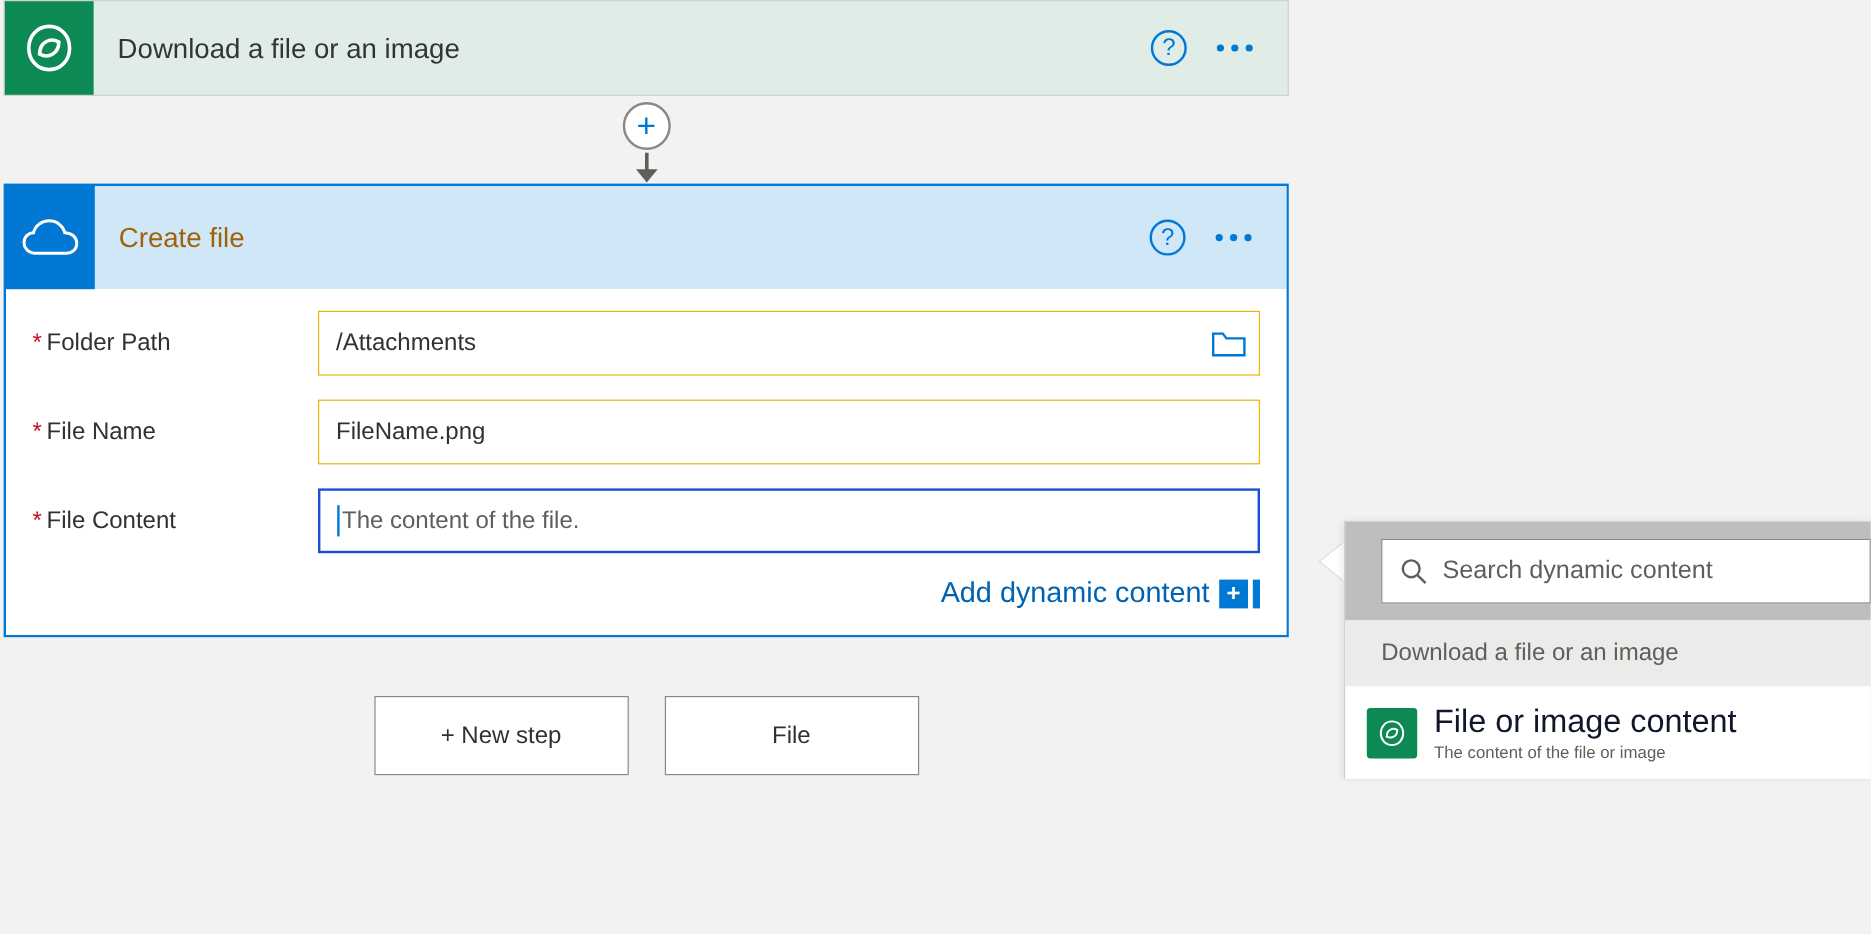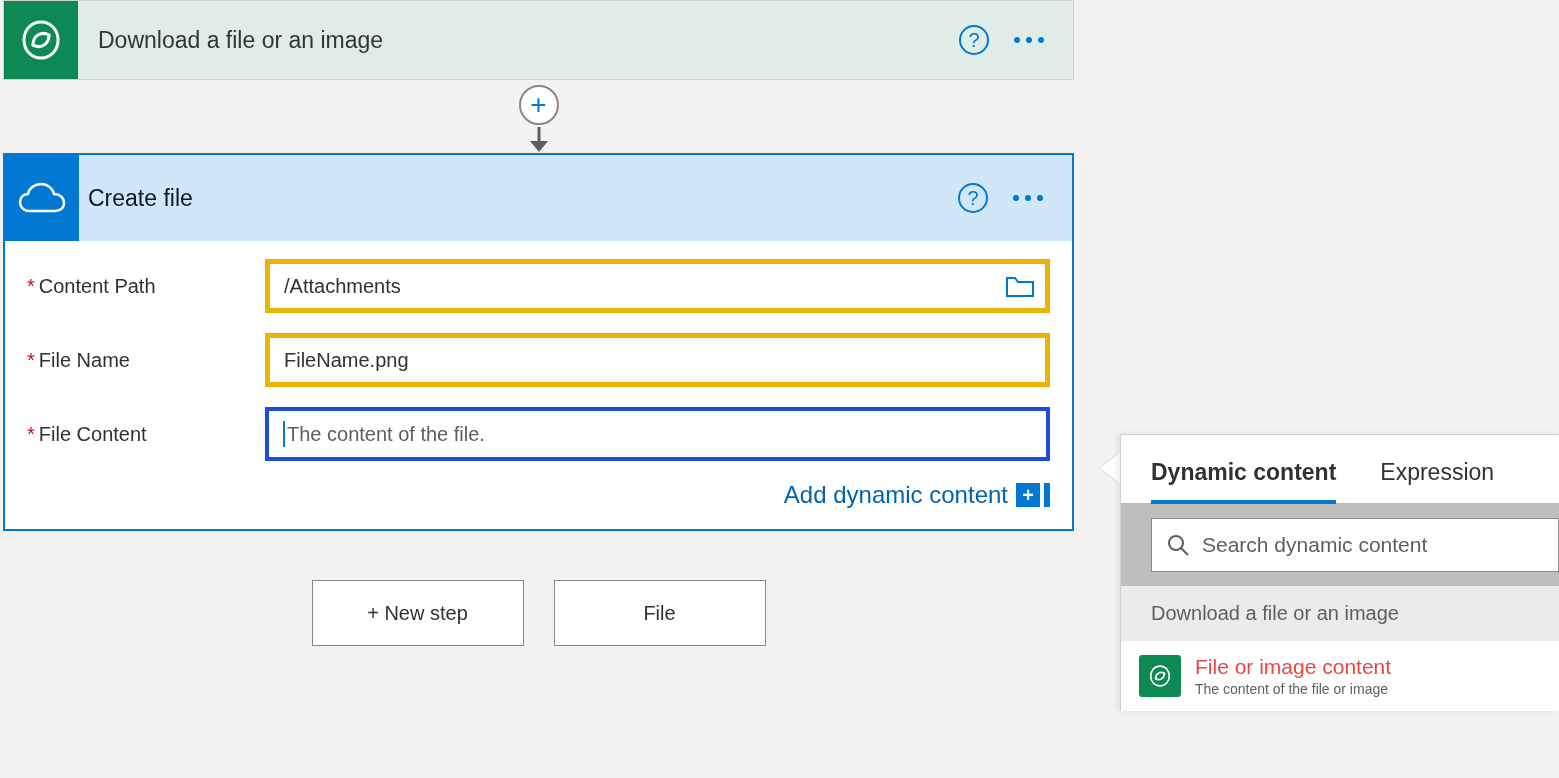--- a/index.html
+++ b/index.html
@@ -104,61 +104,61 @@
   }
   .card-create .icon-block {
     width: 74px; height: 86px;
     background:#0078d4;
     display:flex; align-items:center; justify-content:center;
     flex-shrink:0;
   }
   .cloud-icon { width:50px; height:34px; }
   .card-create .title {
     font-size: 23px;
-    color:#0f172a;
-    margin-left: 9px;
+    color:#a16207;
+    margin-left: 20px;
     flex:1;
   }
 
   .form-body {
     background:#fff;
     padding: 18px 22px 20px 22px;
   }
   .form-row { display:flex; align-items:center; margin-bottom:20px; }
   .form-row:last-of-type{margin-bottom:10px;}
   .form-label {
     width: 238px;
     font-size:20px;
     color:#323130;
     flex-shrink:0;
   }
   .req { color:#c50f1f; margin-right:4px; }
   .form-input {
     flex:1;
     height:54px;
-    border:5px solid #eab308;
+    border:1px solid #eab308;
     font-size:20px;
     padding:0 14px;
     color:#323130;
     background:#fff;
     display:flex; align-items:center;
     position:relative;
   }
   .form-input input{
     border:none; outline:none; width:100%; height:100%;
     font-size:20px; color:#323130; background:transparent;
     font-family:inherit;
   }
   .form-input input::placeholder{color:#605e5c;}
   .folder-btn{
     position:absolute; right:6px; top:50%; transform:translateY(-50%);
     width:38px;height:38px;display:flex;align-items:center;justify-content:center;
     cursor:pointer;
   }
-  .input-focused{ border:4px solid #1d4ed8; }
+  .input-focused{ border:2px solid #1d4ed8; }
   .input-caret{
     display:inline-block; width:2px; height:26px; background:#0078d4; margin-right:2px;
     vertical-align:middle;
   }
 
   .add-dyn-row{
     display:flex; justify-content:flex-end; align-items:center;
     margin-top:4px;
   }
   .add-dyn-link{
@@ -242,21 +242,21 @@
   .dyn-item{
     display:flex; align-items:center;
     padding:14px 18px; cursor:pointer;
   }
   .dyn-item .mini-icon{
     width:42px;height:42px;background:#0d8a53;border-radius:3px;
     display:flex;align-items:center;justify-content:center;
     flex-shrink:0; margin-right:14px;
   }
   .dyn-item .mini-icon svg{transform:scale(0.6);}
-  .dyn-item-title{font-size:21px;color:#ef4444;}
+  .dyn-item-title{font-size:27px;color:#0f172a;}
   .dyn-item-desc{font-size:14px;color:#605e5c;margin-top:2px;}
 </style>
 </head>
 <body>
 
 <div class="card card-download">
   <div class="icon-block">
     <svg class="dataverse-icon" viewBox="0 0 46 46">
       <path d="M23 5 C33 5 40 13 40 23 C40 33 33 41 23 41 C13 41 6 33 6 23 C6 13 13 5 23 5 Z" fill="none" stroke="#fff" stroke-width="3"></path>
       <path d="M15 28 C15 18 24 14 31 18" fill="none" stroke="#fff" stroke-width="3" stroke-linecap="round"></path>
@@ -292,21 +292,21 @@
     <div class="more-icon">
         <span></span>
         <span></span>
         <span></span>
       </div>
   </div>
 
   <div class="form-body">
 
     <div class="form-row">
-      <div class="form-label"><span class="req">*</span><span>Content Path</span></div>
+      <div class="form-label"><span class="req">*</span><span>Folder Path</span></div>
       <div class="form-input">
         <input type="text" value="/Attachments" style="">
         <div class="folder-btn">
           <svg width="30" height="24" viewBox="0 0 30 24">
               <path d="M2 4 L10 4 L13 8 L28 8 L28 22 L2 22 Z" fill="none" stroke="#0078d4" stroke-width="2"></path>
             </svg>
         </div>
       </div>
     </div>
 
@@ -334,24 +334,20 @@
   </div>
 </div>
 
 <div class="footer-buttons">
   <div class="btn">+ New step</div>
   <div class="btn">File</div>
 </div>
 
 <div class="dyn-pointer"></div>
 <div class="dyn-panel">
-  <div class="dyn-tabs">
-    <div class="dyn-tab active">Dynamic content</div>
-    <div class="dyn-tab">Expression</div>
-  </div>
   <div class="dyn-search-wrap">
     <div class="dyn-search">
       <svg width="24" height="24" viewBox="0 0 24 24">
           <circle cx="10" cy="10" r="7" fill="none" stroke="#605e5c" stroke-width="2"></circle>
           <line x1="15" y1="15" x2="22" y2="22" stroke="#605e5c" stroke-width="2"></line>
         </svg>
       <input type="text" placeholder="Search dynamic content" style="">
     </div>
   </div>
   <div class="dyn-group-header">Download a file or an image</div>

